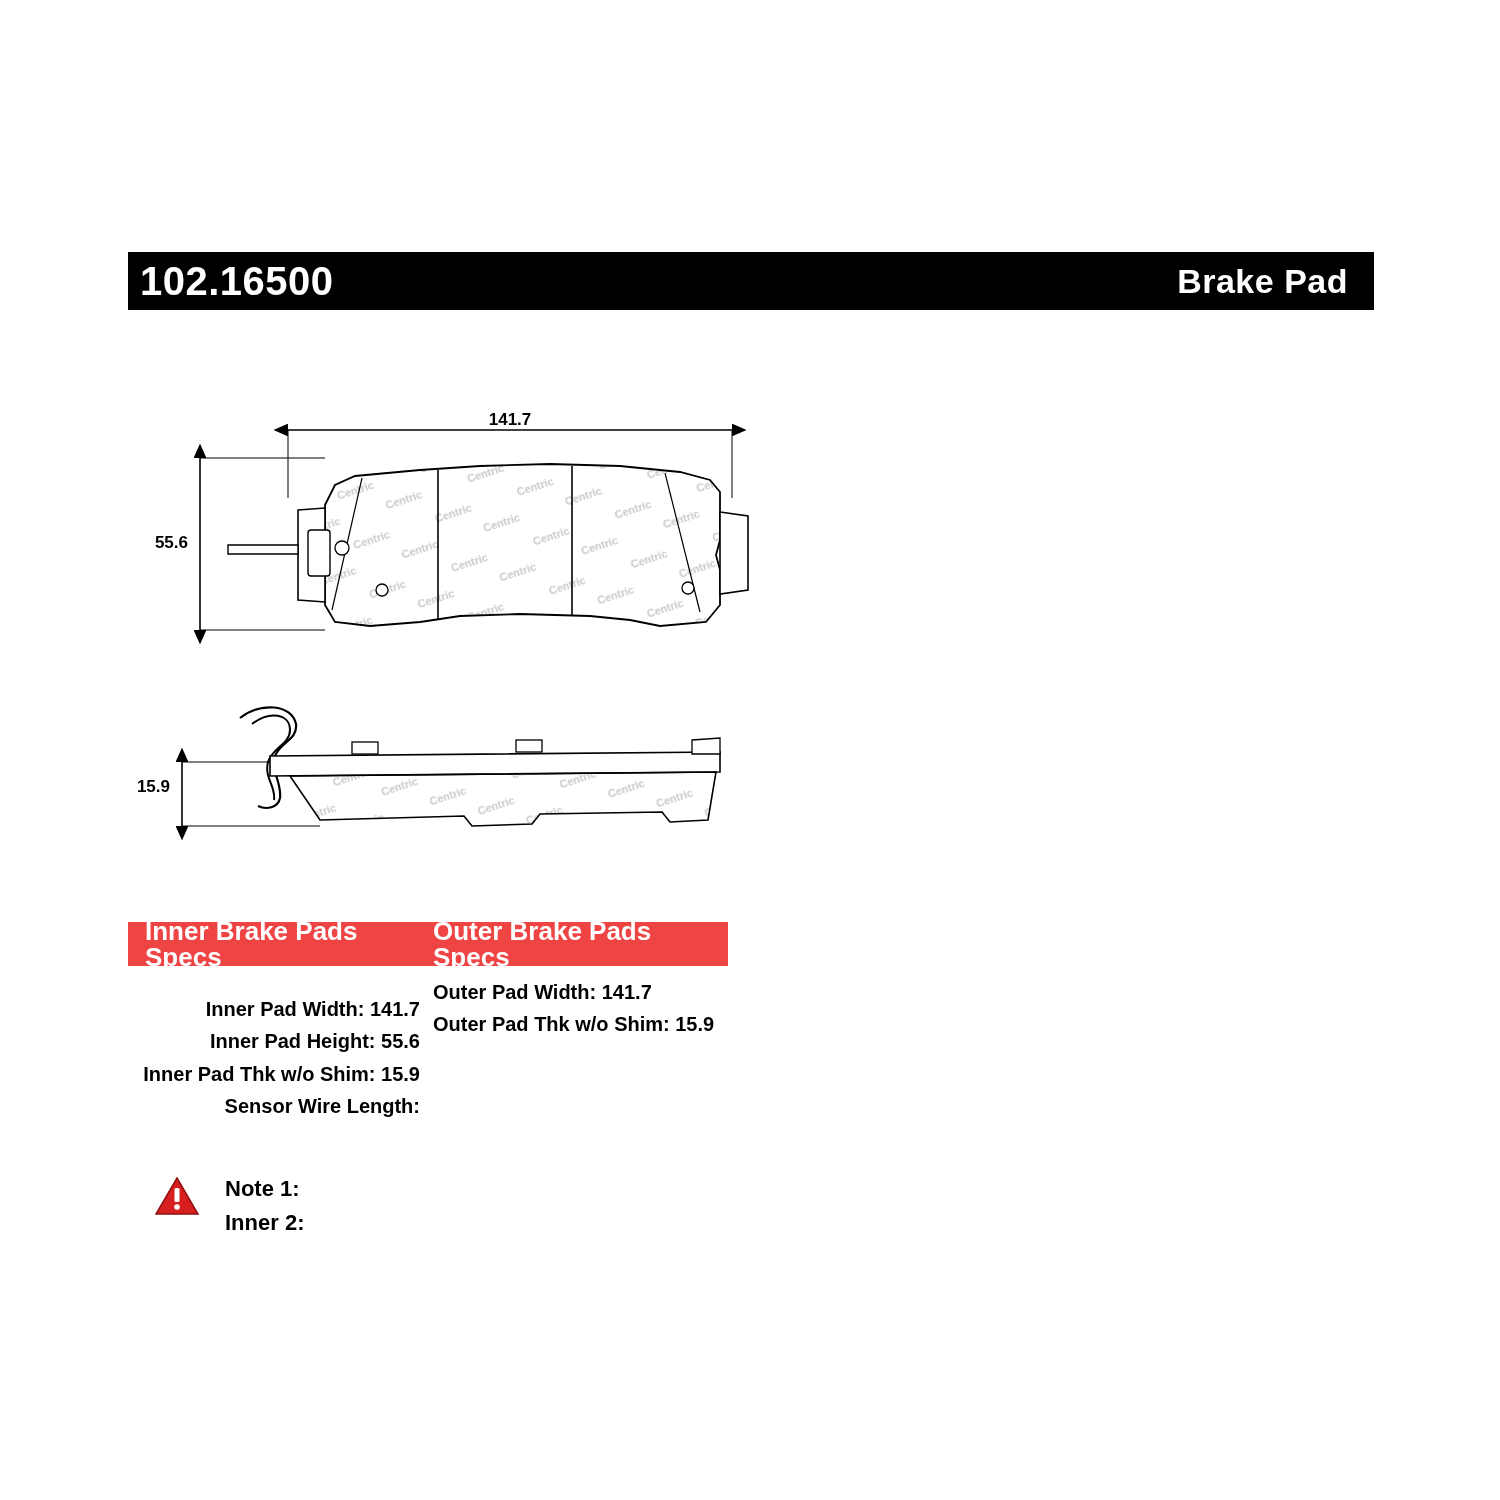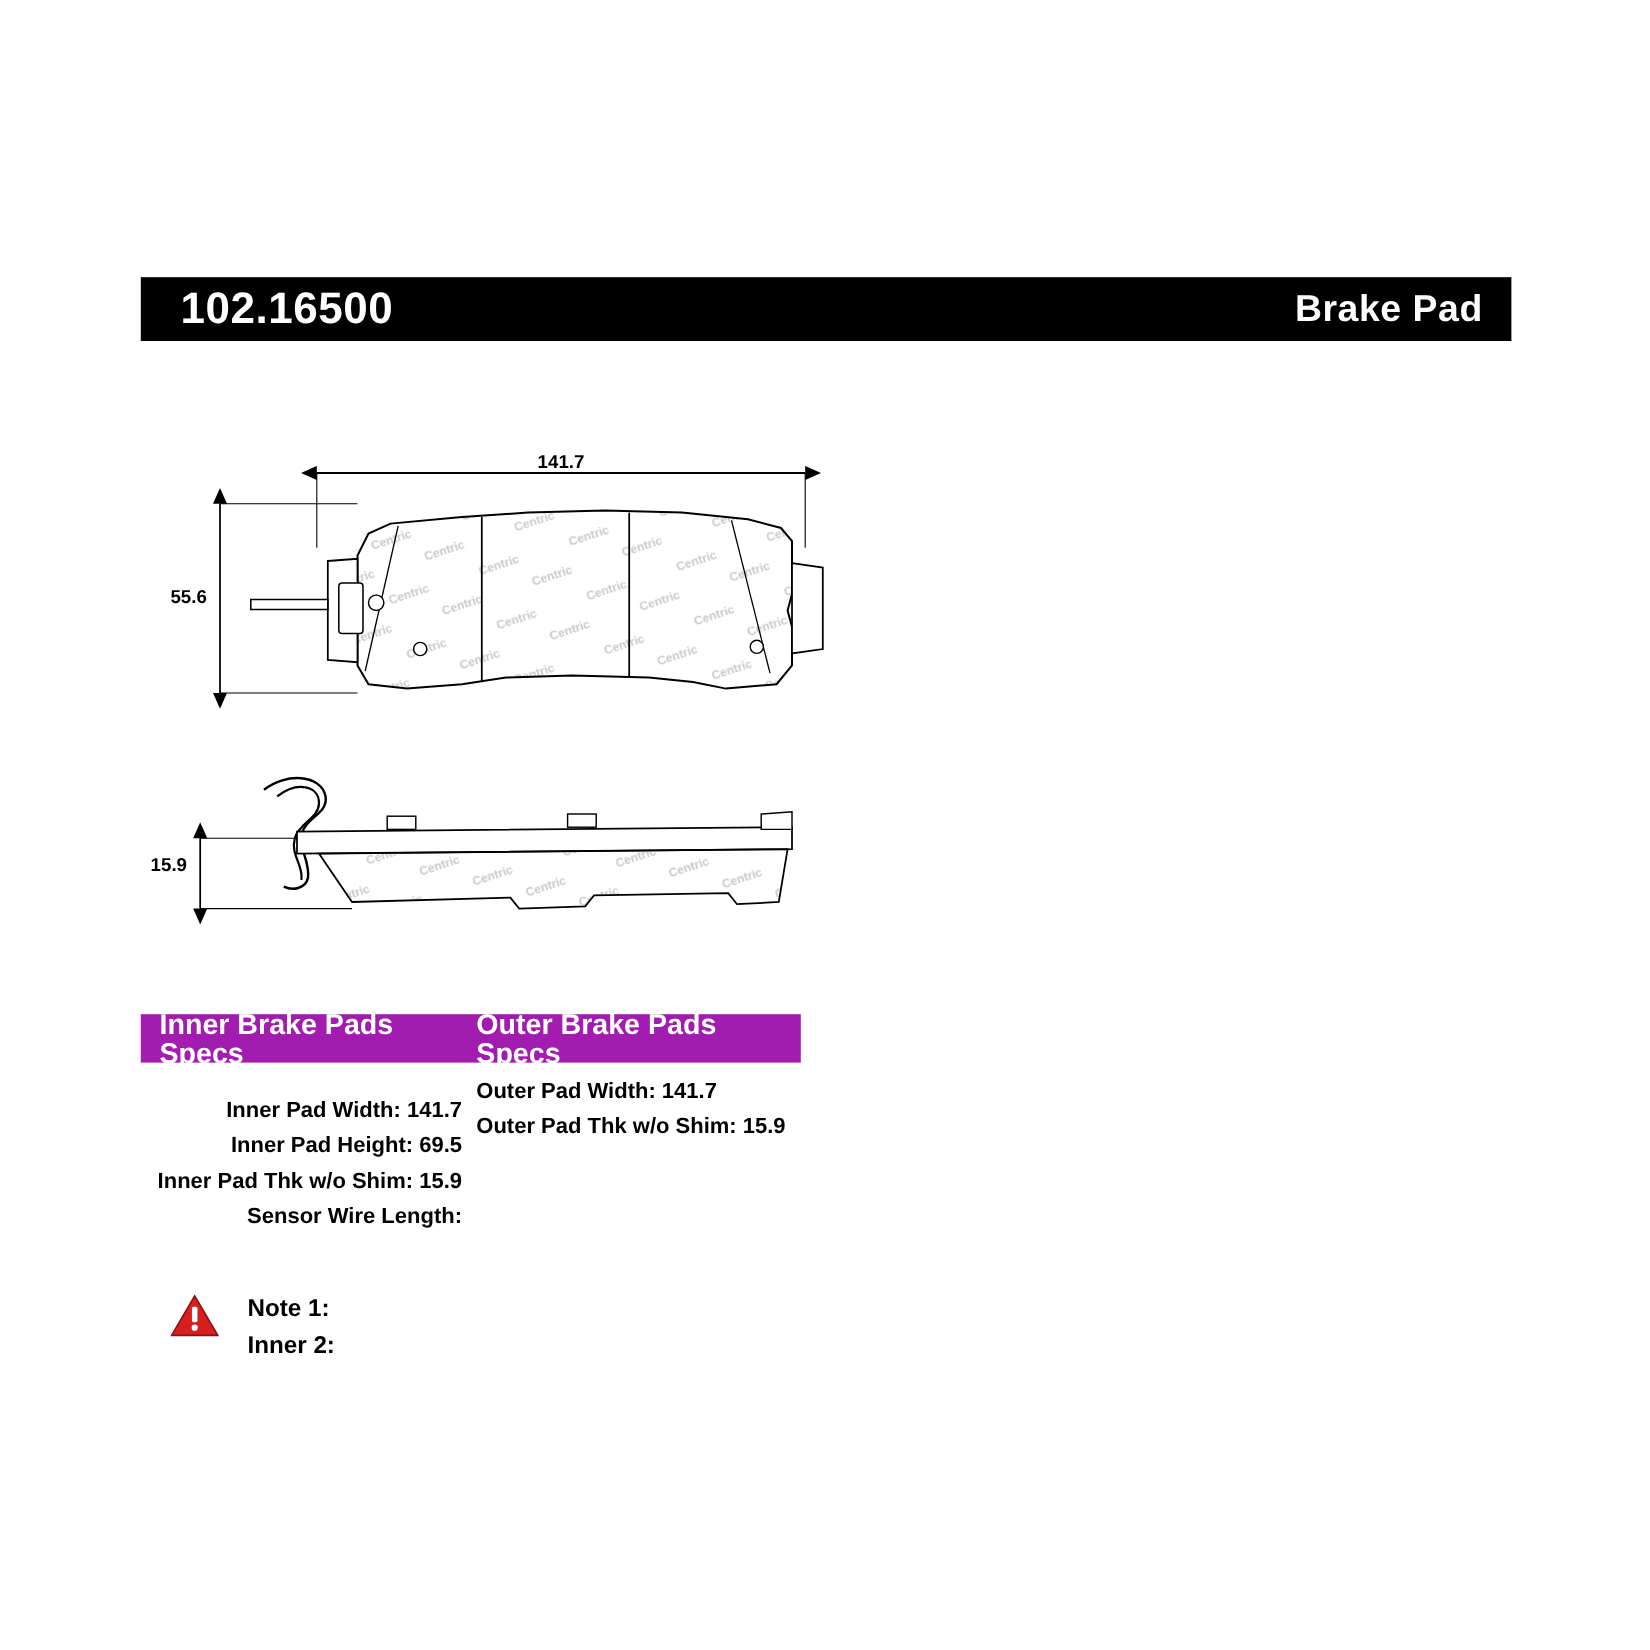--- a/index.html
+++ b/index.html
@@ -21,21 +21,21 @@
     position: absolute;
     left: 128px;
     top: 252px;
     width: 1246px;
     height: 58px;
     background: #000000;
     display: flex;
     align-items: center;
     justify-content: space-between;
     box-sizing: border-box;
-    padding: 0 26px 0 36px;
+    padding: 0 26px 0 12px;
   }
   .header-part {
     color: #ffffff;
     font-size: 40px;
     font-weight: bold;
     letter-spacing: 0.5px;
     line-height: 1;
   }
   .header-title {
     color: #ffffff;
@@ -64,21 +64,21 @@
   }
 
   
   .specs {
     position: absolute;
     left: 128px;
     top: 922px;
     width: 600px;
   }
   .specs-head {
-    background: #a21caf;
+    background: #ef4444;
     height: 44px;
     display: flex;
     align-items: center;
     box-sizing: border-box;
   }
   .specs-head div {
     color: #ffffff;
     font-size: 26px;
     font-weight: bold;
     line-height: 1;
@@ -268,21 +268,21 @@
 </div>
 
 <div class="specs">
   <div class="specs-head">
     <div class="inner-head">Inner Brake Pads Specs</div>
     <div class="outer-head">Outer Brake Pads Specs</div>
   </div>
   <div class="specs-body">
     <div class="specs-col inner">
       <div>Inner Pad Width: 141.7</div>
-      <div>Inner Pad Height: 69.5</div>
+      <div>Inner Pad Height: 55.6</div>
       <div>Inner Pad Thk w/o Shim: 15.9</div>
       <div>Sensor Wire Length:</div>
     </div>
     <div class="specs-col outer">
       <div>Outer Pad Width: 141.7</div>
       <div>Outer Pad Thk w/o Shim: 15.9</div>
     </div>
   </div>
 </div>
 

